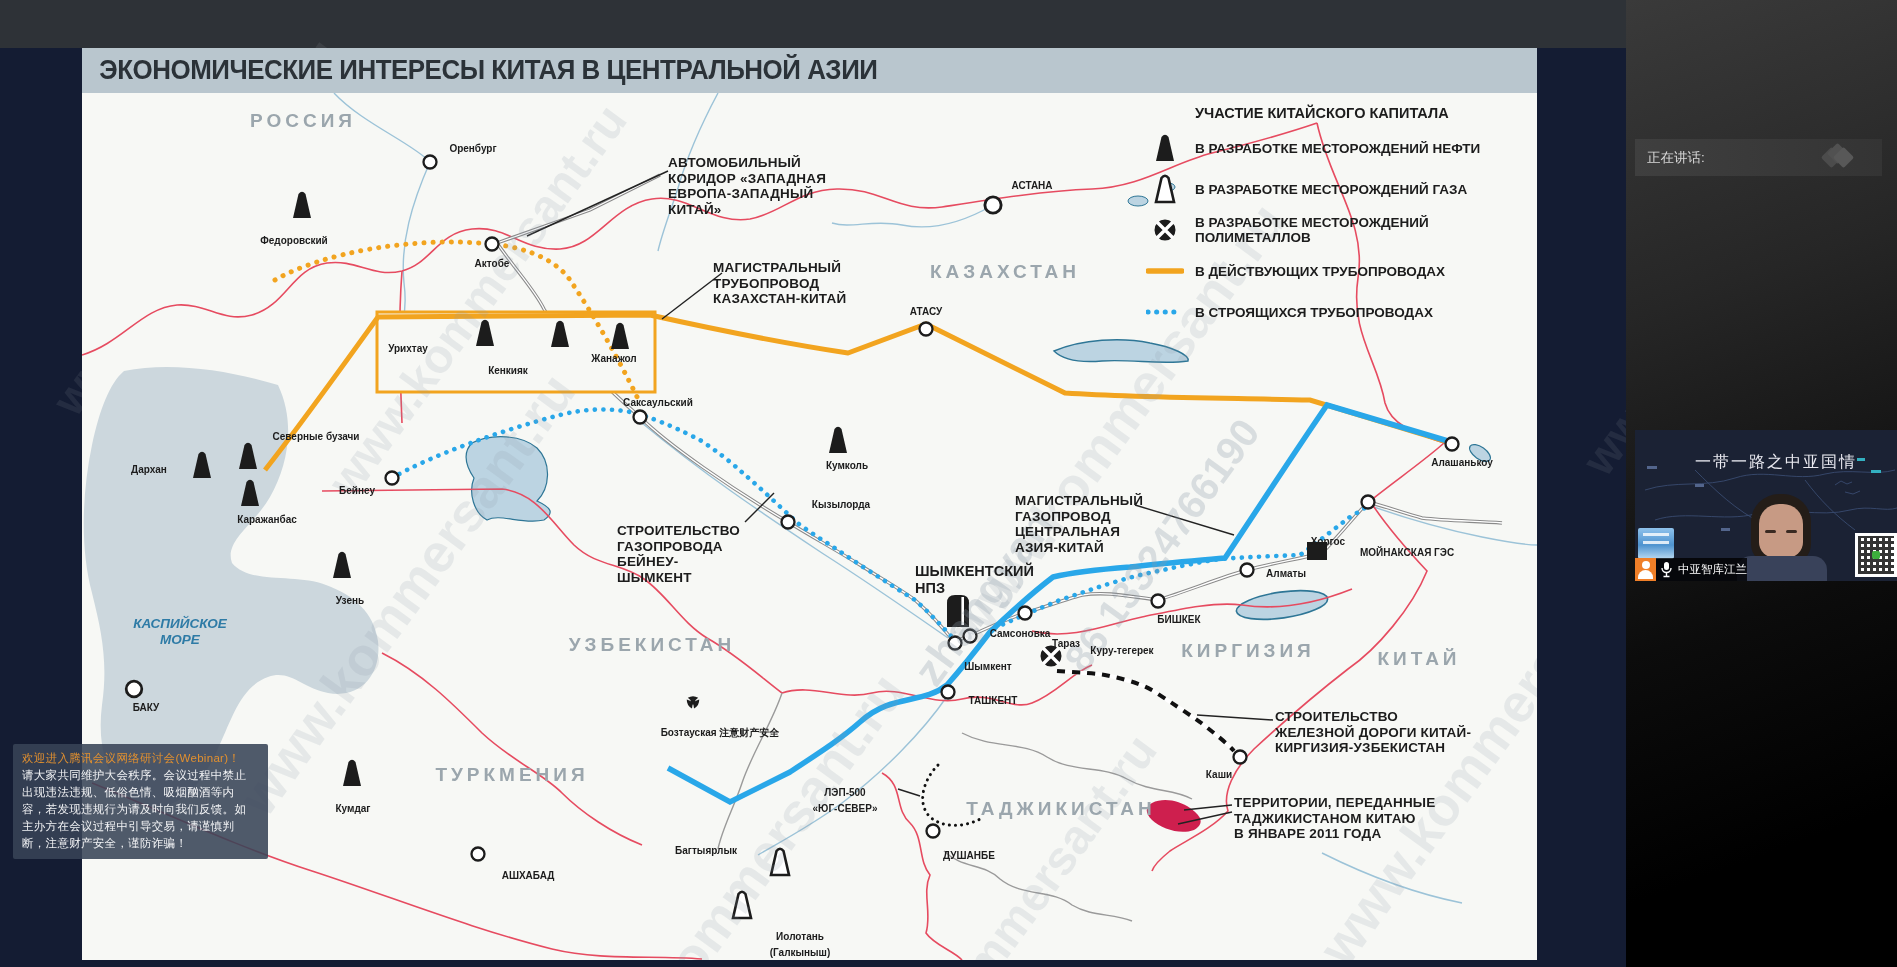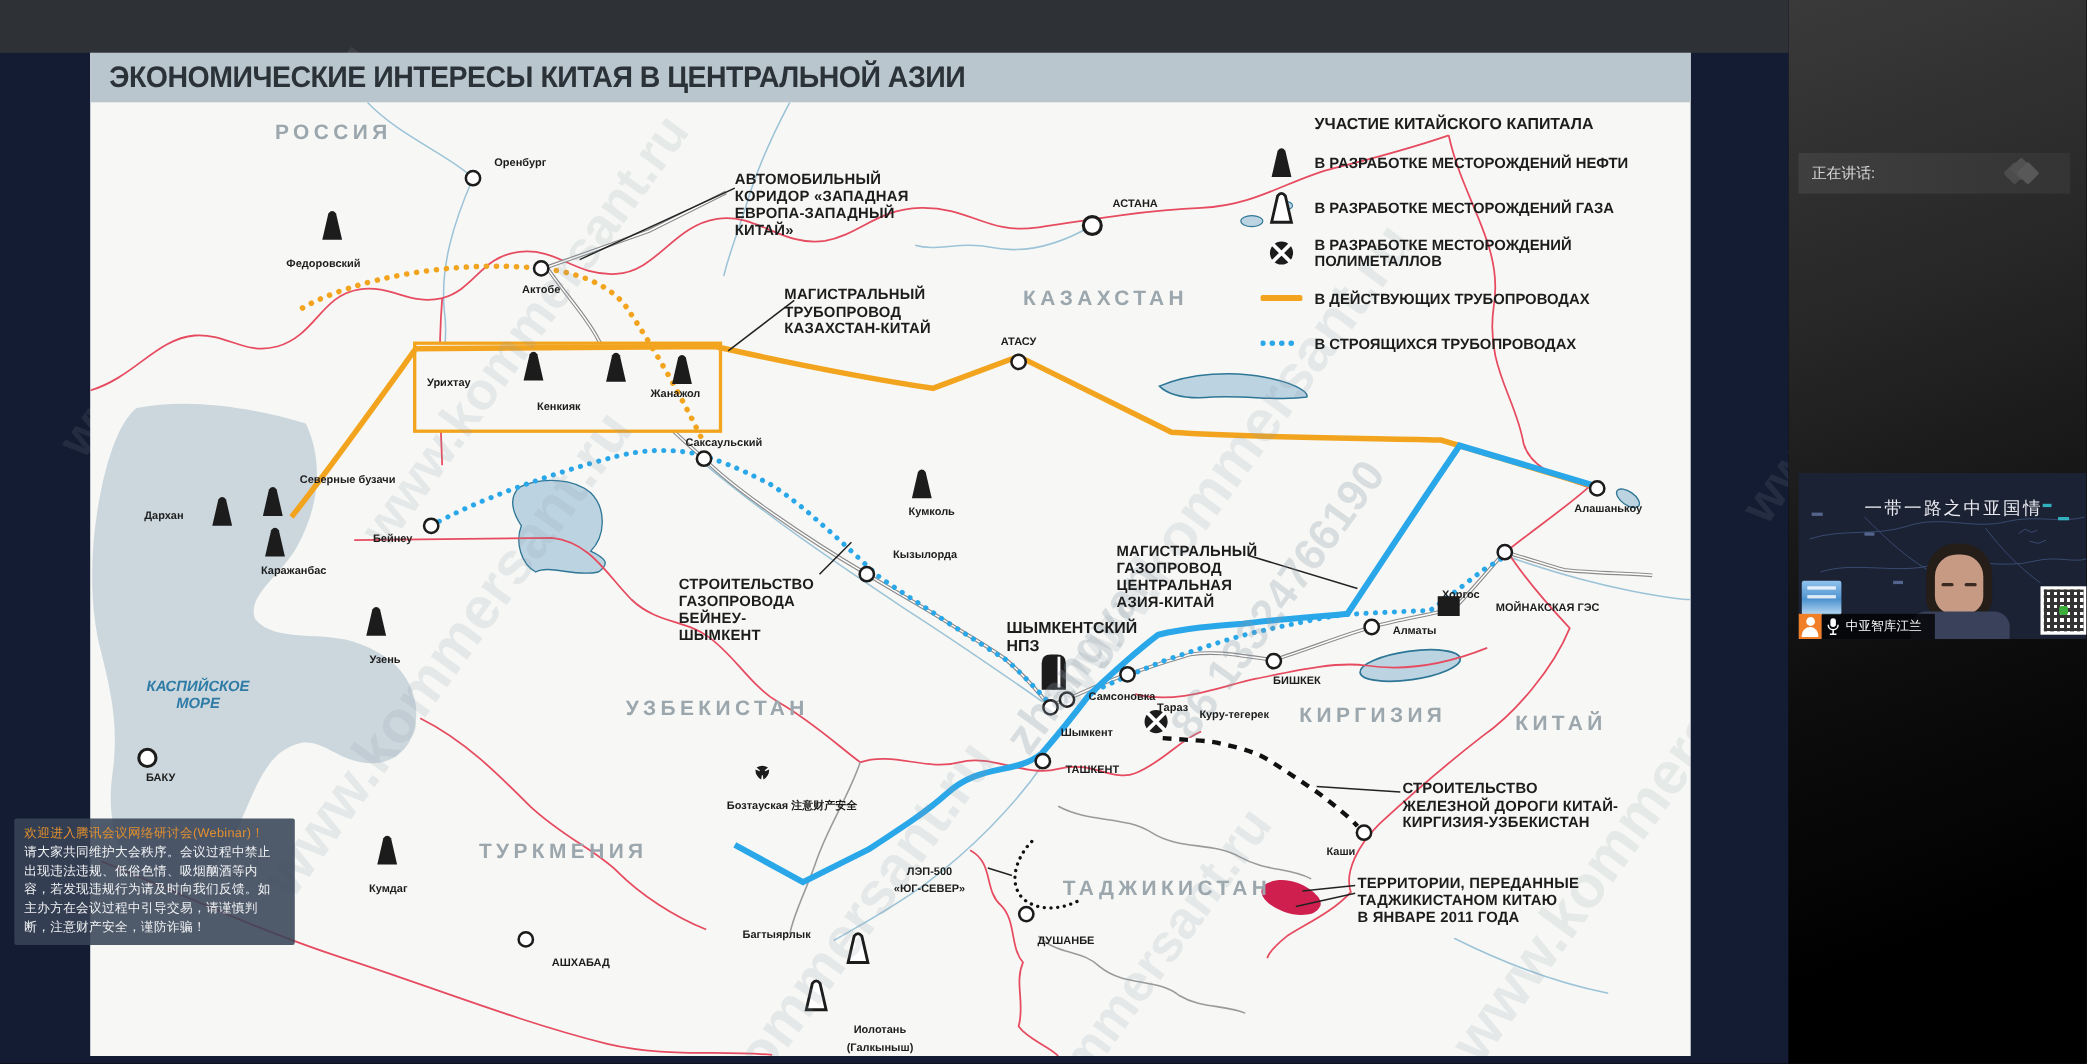--- a/index.html
+++ b/index.html
@@ -66,21 +66,21 @@
   #mini-logo i { display:block; height:3px; background:rgba(255,255,255,0.8); margin:5px 5px 0 5px; }
   #qr { position:absolute; right:0; top:103px; width:42px; height:44px; background:#fff; }
   #qr-pix { position:absolute; inset:3px; background:
       repeating-linear-gradient(0deg,#111 0 3px,transparent 3px 6px),
       repeating-linear-gradient(90deg,#111 0 3px,transparent 3px 6px); opacity:0.85; }
   #qr-dot { position:absolute; left:17px; top:18px; width:8px; height:8px; background:#3cae3c; border-radius:2px; z-index:2; }
   #name-bar { position:absolute; left:0; bottom:0; height:23px; display:flex; align-items:stretch; }
   #avatar-box { width:21px; background:var(--avatar-orange); position:relative; flex:none; }
   #avatar-box .head { position:absolute; left:6.5px; top:3px; width:8px; height:8px; border-radius:50%; background:#fff; }
   #avatar-box .bodyshape { position:absolute; left:3px; top:12px; width:15px; height:9px; border-radius:8px 8px 0 0; background:#fff; }
-  #name-rest { background:var(--name-bar); display:flex; align-items:center; padding:0 12px 0 4px; }
+  #name-rest { background:var(--name-bar); display:flex; align-items:center; padding:0 0 0 4px; }
   #mic-icon { width:13px; height:17px; margin-right:5px; flex:none; }
   #participant-name { color:#fff; font-size:11.5px; white-space:nowrap; }
 </style>
 </head>
 <body>
 
 <div id="screen">
 
   <div id="share-area">
     <div id="top-strip"></div>

